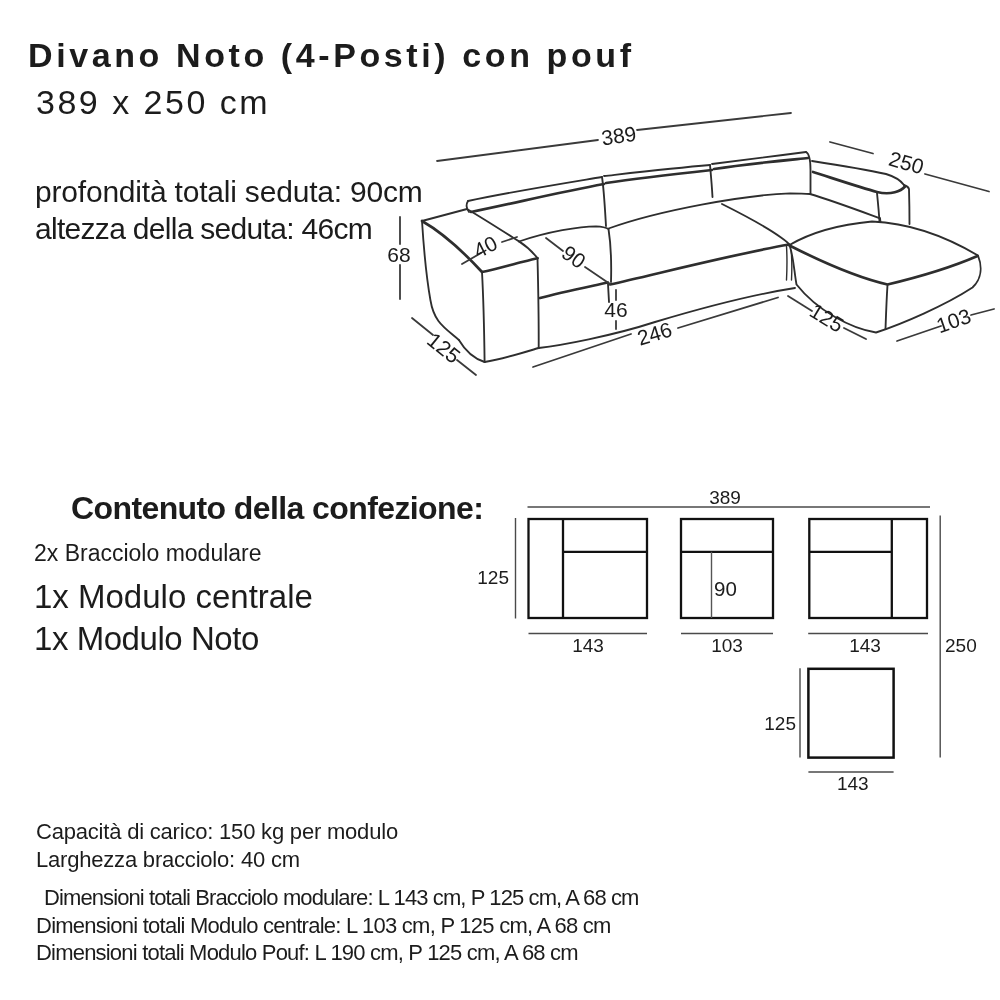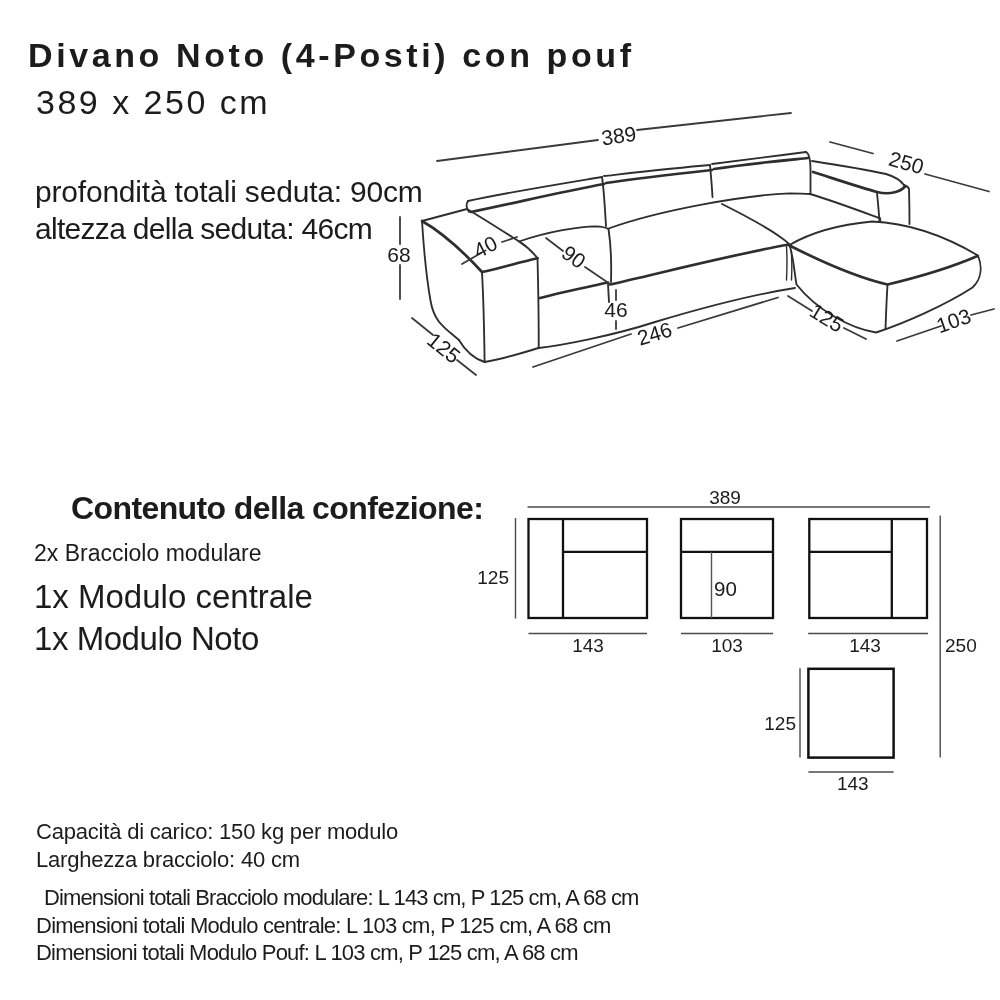--- a/index.html
+++ b/index.html
@@ -16,21 +16,21 @@
 
   <div class="abs" id="c0" style="left:35px;top:491.6px;font-size:32px;font-weight:700;letter-spacing:-0.6px;margin-left:36px;">Contenuto della confezione:</div>
   <div class="abs" id="c1" style="left:34px;top:542px;font-size:23px;">2x Bracciolo modulare</div>
   <div class="abs" id="c2" style="left:34px;top:579.7px;font-size:33px;">1x Modulo centrale</div>
   <div class="abs" id="c3" style="left:34px;top:621.5px;font-size:33px;letter-spacing:-0.45px;">1x Modulo Noto</div>
 
   <div class="abs" id="b1" style="left:36px;top:821.4px;font-size:22px;letter-spacing:-0.2px;">Capacità di carico: 150 kg per modulo</div>
   <div class="abs" id="b2" style="left:36px;top:849.4px;font-size:22px;letter-spacing:-0.2px;text-align:center;">Larghezza bracciolo: 40 cm</div>
   <div class="abs" id="b3" style="left:44px;top:887.4px;font-size:22px;letter-spacing:-0.9px;">Dimensioni totali Bracciolo modulare: L 143 cm, P 125 cm, A 68 cm</div>
   <div class="abs" id="b4" style="left:36px;top:915.4px;font-size:22px;letter-spacing:-0.75px;">Dimensioni totali Modulo centrale: L 103 cm, P 125 cm, A 68 cm</div>
-  <div class="abs" id="b5" style="left:36px;top:942.4px;font-size:22px;letter-spacing:-0.8px;">Dimensioni totali Modulo Pouf: L 103 cm, P 125 cm, A 68 cm</div>
+  <div class="abs" id="b5" style="left:36px;top:942.4px;font-size:22px;letter-spacing:-0.8px;">Dimensioni totali Modulo Pouf: L 190 cm, P 125 cm, A 68 cm</div>
 
   <svg class="abs" style="left:0;top:0;" width="1000" height="1000" viewBox="0 0 1000 1000" fill="none">
 
     <g stroke="#2e2e2e" stroke-width="1.85" stroke-linecap="round" stroke-linejoin="round" fill="none">
 
       <path d="M468,201 C466,204 466,208 469,212"></path>
       <path d="M468,201 C510,192 560,184 602,177"></path>
       <path d="M471,212 C515,203 560,192 604,184" stroke-width="2.7"></path>
       <path d="M602,177 C604,190 605,210 606,226"></path>
       <path d="M604,176 C640,172 675,168 710,165"></path>

